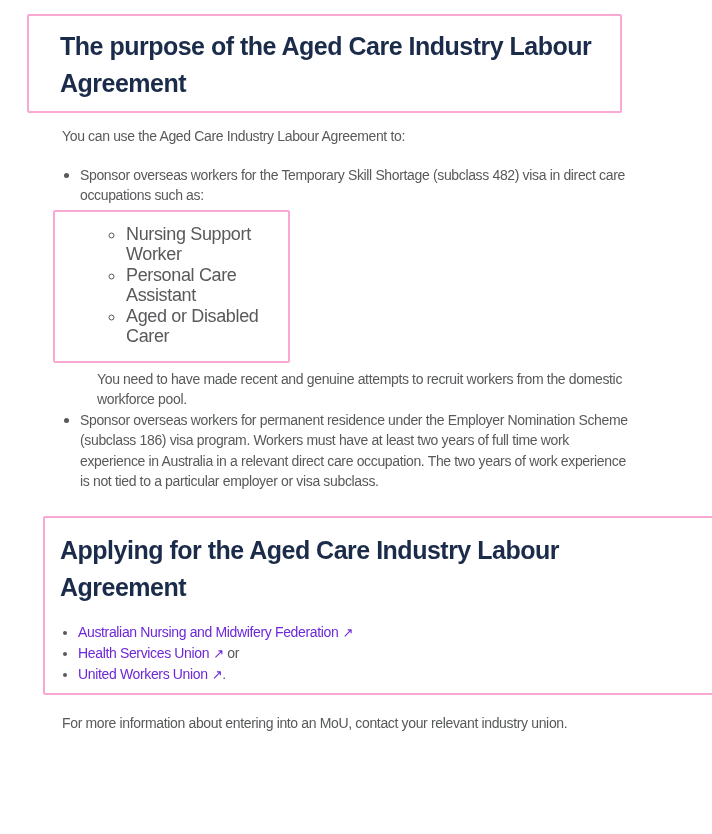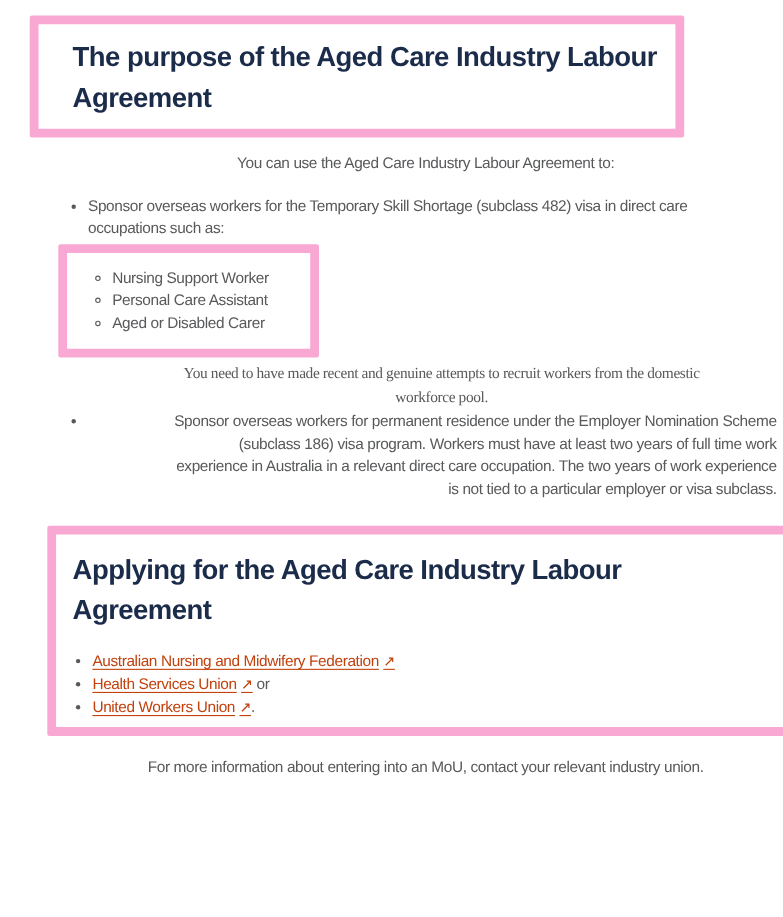--- a/index.html
+++ b/index.html
@@ -7,49 +7,49 @@
     width:712px; height:834px; overflow:hidden;
     background:#ffffff;
     font-family:"Liberation Sans", sans-serif;
     color:#58595b;
   }
   .txt {
     font-size:14px; line-height:20.5px; letter-spacing:-0.35px;
     white-space:pre-line;
     margin-top:37px;
   }
-  p { margin:0;text-align:center; }
+  p { margin:0; }
   h1, h2 {
     margin:0; font-size:25px; line-height:37px; font-weight:700;
     color:#1b2b4a; letter-spacing:-0.5px; white-space:pre-line;
   }
   .abox {
     box-sizing:border-box;
-    border:8px solid #f9a8d4;
+    border:2px solid #f9a8d4;
     border-radius:2px;
     background:transparent;
   }
   .box-purpose { margin:14px 0 0 27px; width:595px; padding:12px 8px 9px 31px; }
   .intro { margin:13px 0 0 62px; }
   ul.main-list {
     margin:18px 0 0 62px; padding:0 0 0 18px;
     list-style:disc outside; width:626px;
   }
   ul.main-list > li { margin:0; }
   li::marker { color:#58595b; }
   .box-occupations { margin:4px 0 0 -27px; width:237px; padding:12px 0 14px 0; }
   ul.sub-list { margin:0; padding:0 0 0 41px; list-style:circle outside; }
-  ul.sub-list li { font-size:14px; line-height:20.5px; letter-spacing:-0.35px; }
-  .note { margin:6px 0 0 17px;font-family:Liberation Serif, serif; }
-  .li-ens { margin-top:20px;text-align:right; }
+  ul.sub-list li { font-size:18px; line-height:20.5px; letter-spacing:-0.35px;margin-left:30px; }
+  .note { margin:6px 0 0 17px; }
+  .li-ens { margin-top:20px; }
   .box-applying { margin:24px 0 0 43px; width:690px; padding:14px 8px 8px 15px; }
   .applying-intro { margin-top:12px; }
   ul.union-list { margin:16px 0 0 0; padding:0 0 0 18px; list-style:disc outside; }
   ul.union-list li { font-size:14px; line-height:21px; letter-spacing:-0.35px; }
-  a.link { color:#c2410c; text-decoration:underline; text-underline-offset:3px; cursor:pointer; }
+  a.link { color:#6d28d9; text-underline-offset:3px; cursor:pointer; }
   .ext-icon { margin-left:4px; font-size:13px; }
   .outro { margin-top:18px; }
   .footer { margin:18px 0 0 62px; }
 </style>
 </head>
 <body>
 
 <div>
 
   <div class="abox box-purpose">

